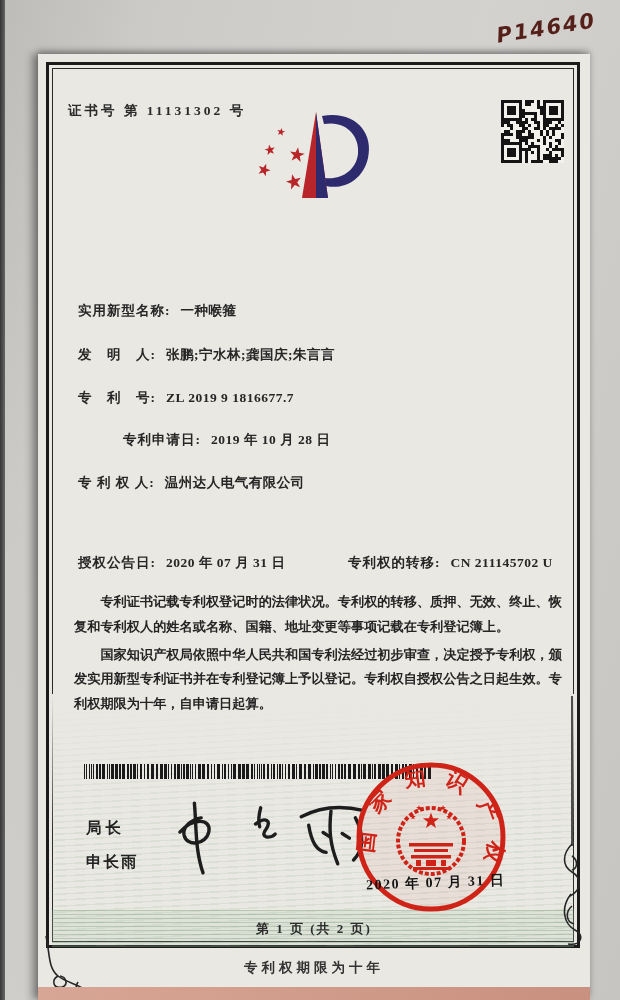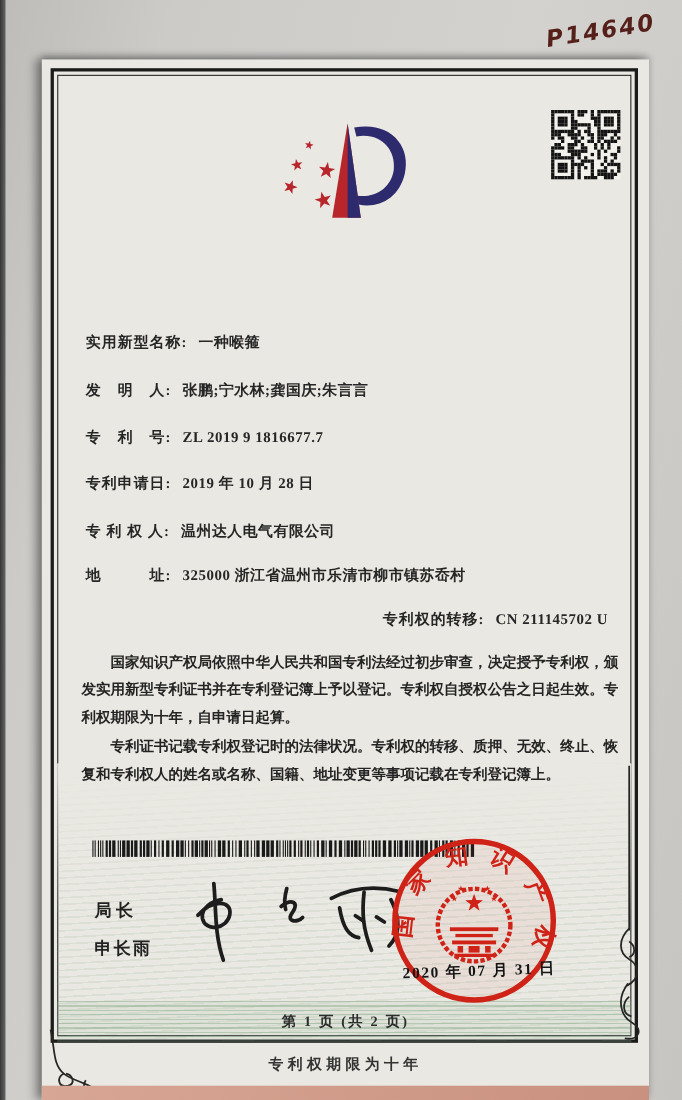--- a/index.html
+++ b/index.html
@@ -40,21 +40,21 @@
   .qr i { position:absolute; width:3px; height:3px; background:#141414; }
 
   .logo { position:absolute; left:50%; top:52px; transform:translateX(-50%); }
 
   .title { position:absolute; left:0; right:0; top:166px; text-align:center;
            font-size:33px; font-weight:bold; color:#1e1e1e; letter-spacing:9px; }
 
   .row { position:absolute; left:40px; right:30px; font-size:13.5px; color:#262626; white-space:nowrap; }
   .row .lbl { font-weight:bold; letter-spacing:1px; margin-right:10px; }
   .row .val { font-weight:bold; letter-spacing:.5px; }
-  .r1{top:248px;} .r2{top:292px;} .r3{top:335px;} .r4{top:377px;} .r5{top:420px;} .r6{top:460px;} .r7{top:500px;}
+  .r1{top:248px;} .r2{top:292px;} .r3{top:335px;} .r4{top:377px;margin-left:45px;} .r5{top:420px;} .r6{top:460px;} .r7{top:500px;}
   .cell2 { position:absolute; left:270px; top:0; }
   .r7 { position:absolute; }
 
   .paras { position:absolute; left:36px; right:28px; top:536px; font-size:13.2px;
            color:#242424; line-height:1.88; text-align:justify; }
   .paras p { text-indent:2em; margin-bottom:3px; font-weight:bold; }
 
   .barcode { position:absolute; left:46px; top:710px; width:350px; height:15px; }
   .barcode i { position:absolute; top:0; bottom:0; background:#1a1a1a; }
 
@@ -87,20 +87,21 @@
 <div class="stage">
   <div class="scan-edge-left"></div>
   <div class="handwritten">P14640</div>
 
   <div class="sheet">
     <div class="frame-outer"></div>
     <div class="frame-inner"></div>
     <div class="guilloche"></div>
     <div class="guilloche-strong"></div>
 
+    <div class="certno">证书号 第 11131302 号</div>
     <div class="qr" id="qr">
         <i style="left:0px;top:0px"></i>
         <i style="left:3px;top:0px"></i>
         <i style="left:6px;top:0px"></i>
         <i style="left:9px;top:0px"></i>
         <i style="left:12px;top:0px"></i>
         <i style="left:15px;top:0px"></i>
         <i style="left:18px;top:0px"></i>
         <i style="left:24px;top:0px"></i>
         <i style="left:27px;top:0px"></i>
@@ -366,32 +367,32 @@
     </div>
     <div class="row r3">
       <span class="lbl">专　利　号:</span><span class="val">ZL 2019 9 1816677.7</span>
     </div>
     <div class="row r4">
       <span class="lbl">专利申请日:</span><span class="val">2019 年 10 月 28 日</span>
     </div>
     <div class="row r5">
       <span class="lbl">专 利 权 人:</span><span class="val">温州达人电气有限公司</span>
     </div>
-    <div class="row r6">
-      <span class="lbl">地　　　址:</span><span class="val">325000 浙江省温州市乐清市柳市镇苏岙村</span>
-    </div>
     <div class="row r7">
+      <span>
+        <span class="lbl">授权公告日:</span><span class="val">2020 年 07 月 31 日</span>
+      </span>
       <span class="cell2">
         <span class="lbl">专利权的转移:</span><span class="val">CN 211145702 U</span>
       </span>
     </div>
 
     <div class="paras">
+      <p>专利证书记载专利权登记时的法律状况。专利权的转移、质押、无效、终止、恢复和专利权人的姓名或名称、国籍、地址变更等事项记载在专利登记簿上。</p>
       <p>国家知识产权局依照中华人民共和国专利法经过初步审查，决定授予专利权，颁发实用新型专利证书并在专利登记簿上予以登记。专利权自授权公告之日起生效。专利权期限为十年，自申请日起算。</p>
-      <p>专利证书记载专利权登记时的法律状况。专利权的转移、质押、无效、终止、恢复和专利权人的姓名或名称、国籍、地址变更等事项记载在专利登记簿上。</p>
     </div>
 
     <div class="barcode" id="barcode">
         <i style="left:0px;width:1px"></i>
         <i style="left:2px;width:1px"></i>
         <i style="left:5px;width:1px"></i>
         <i style="left:7px;width:1px"></i>
         <i style="left:9px;width:1px"></i>
         <i style="left:12px;width:2px"></i>
         <i style="left:15px;width:2px"></i>

